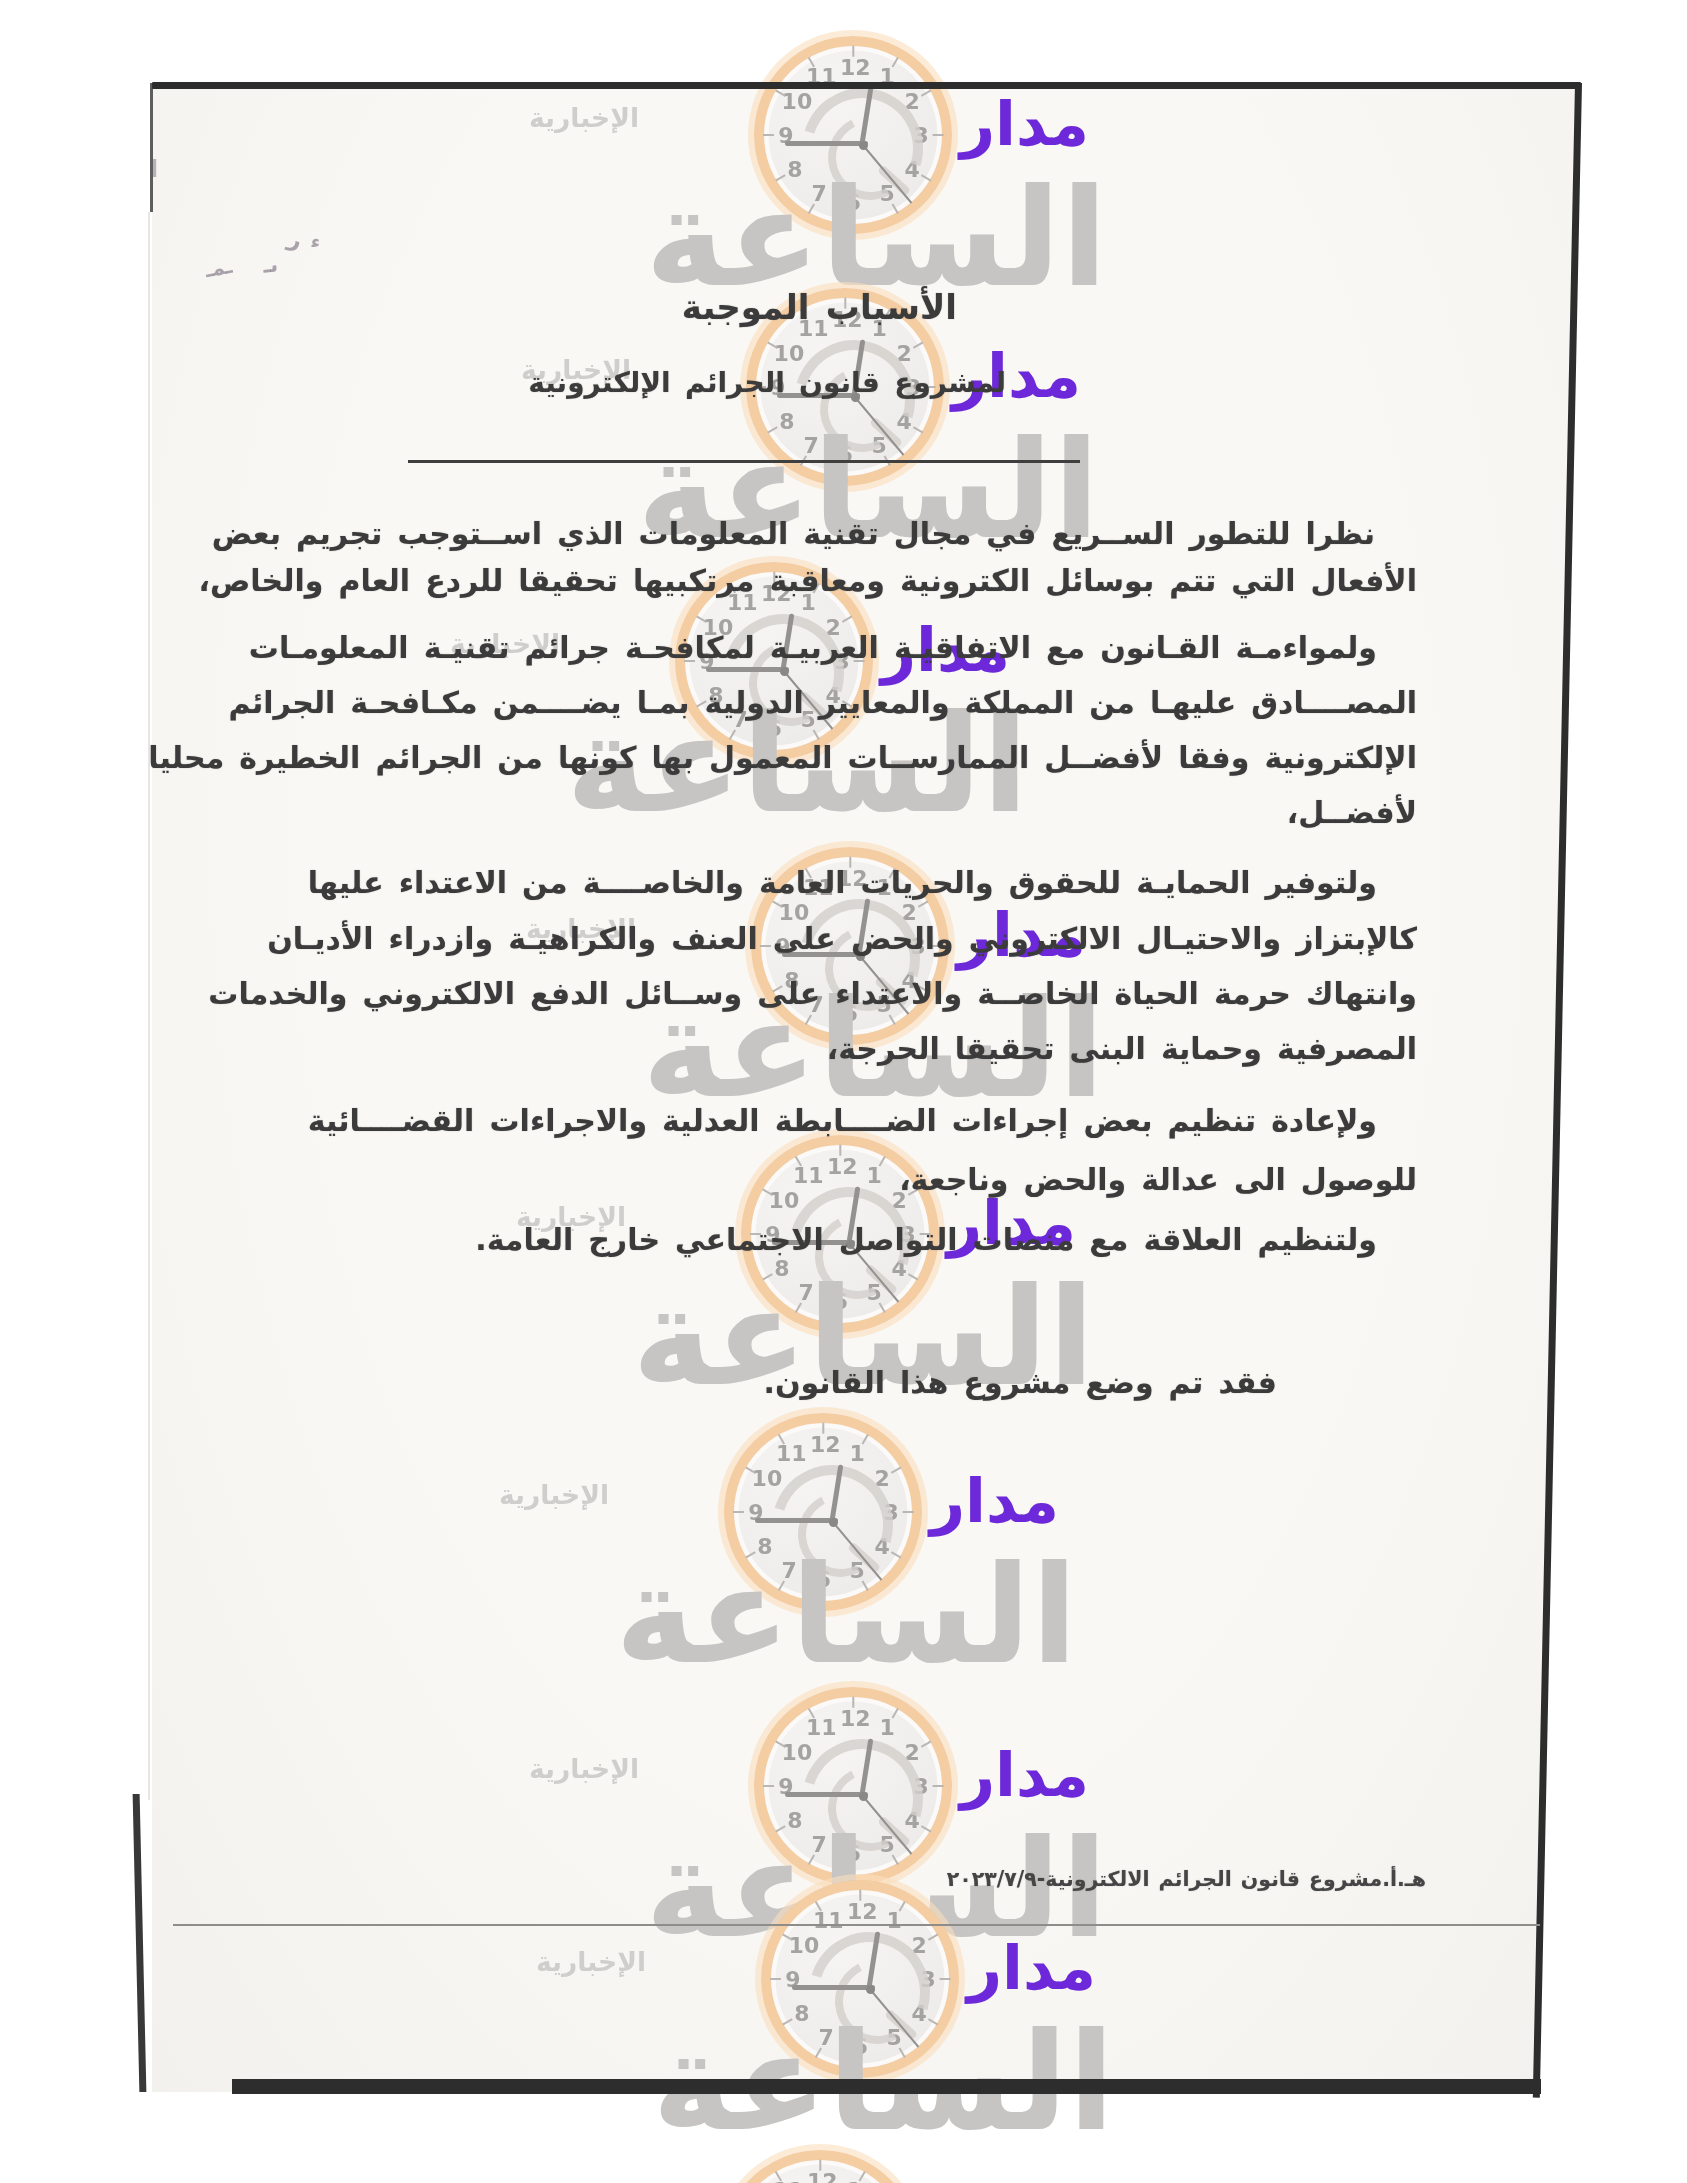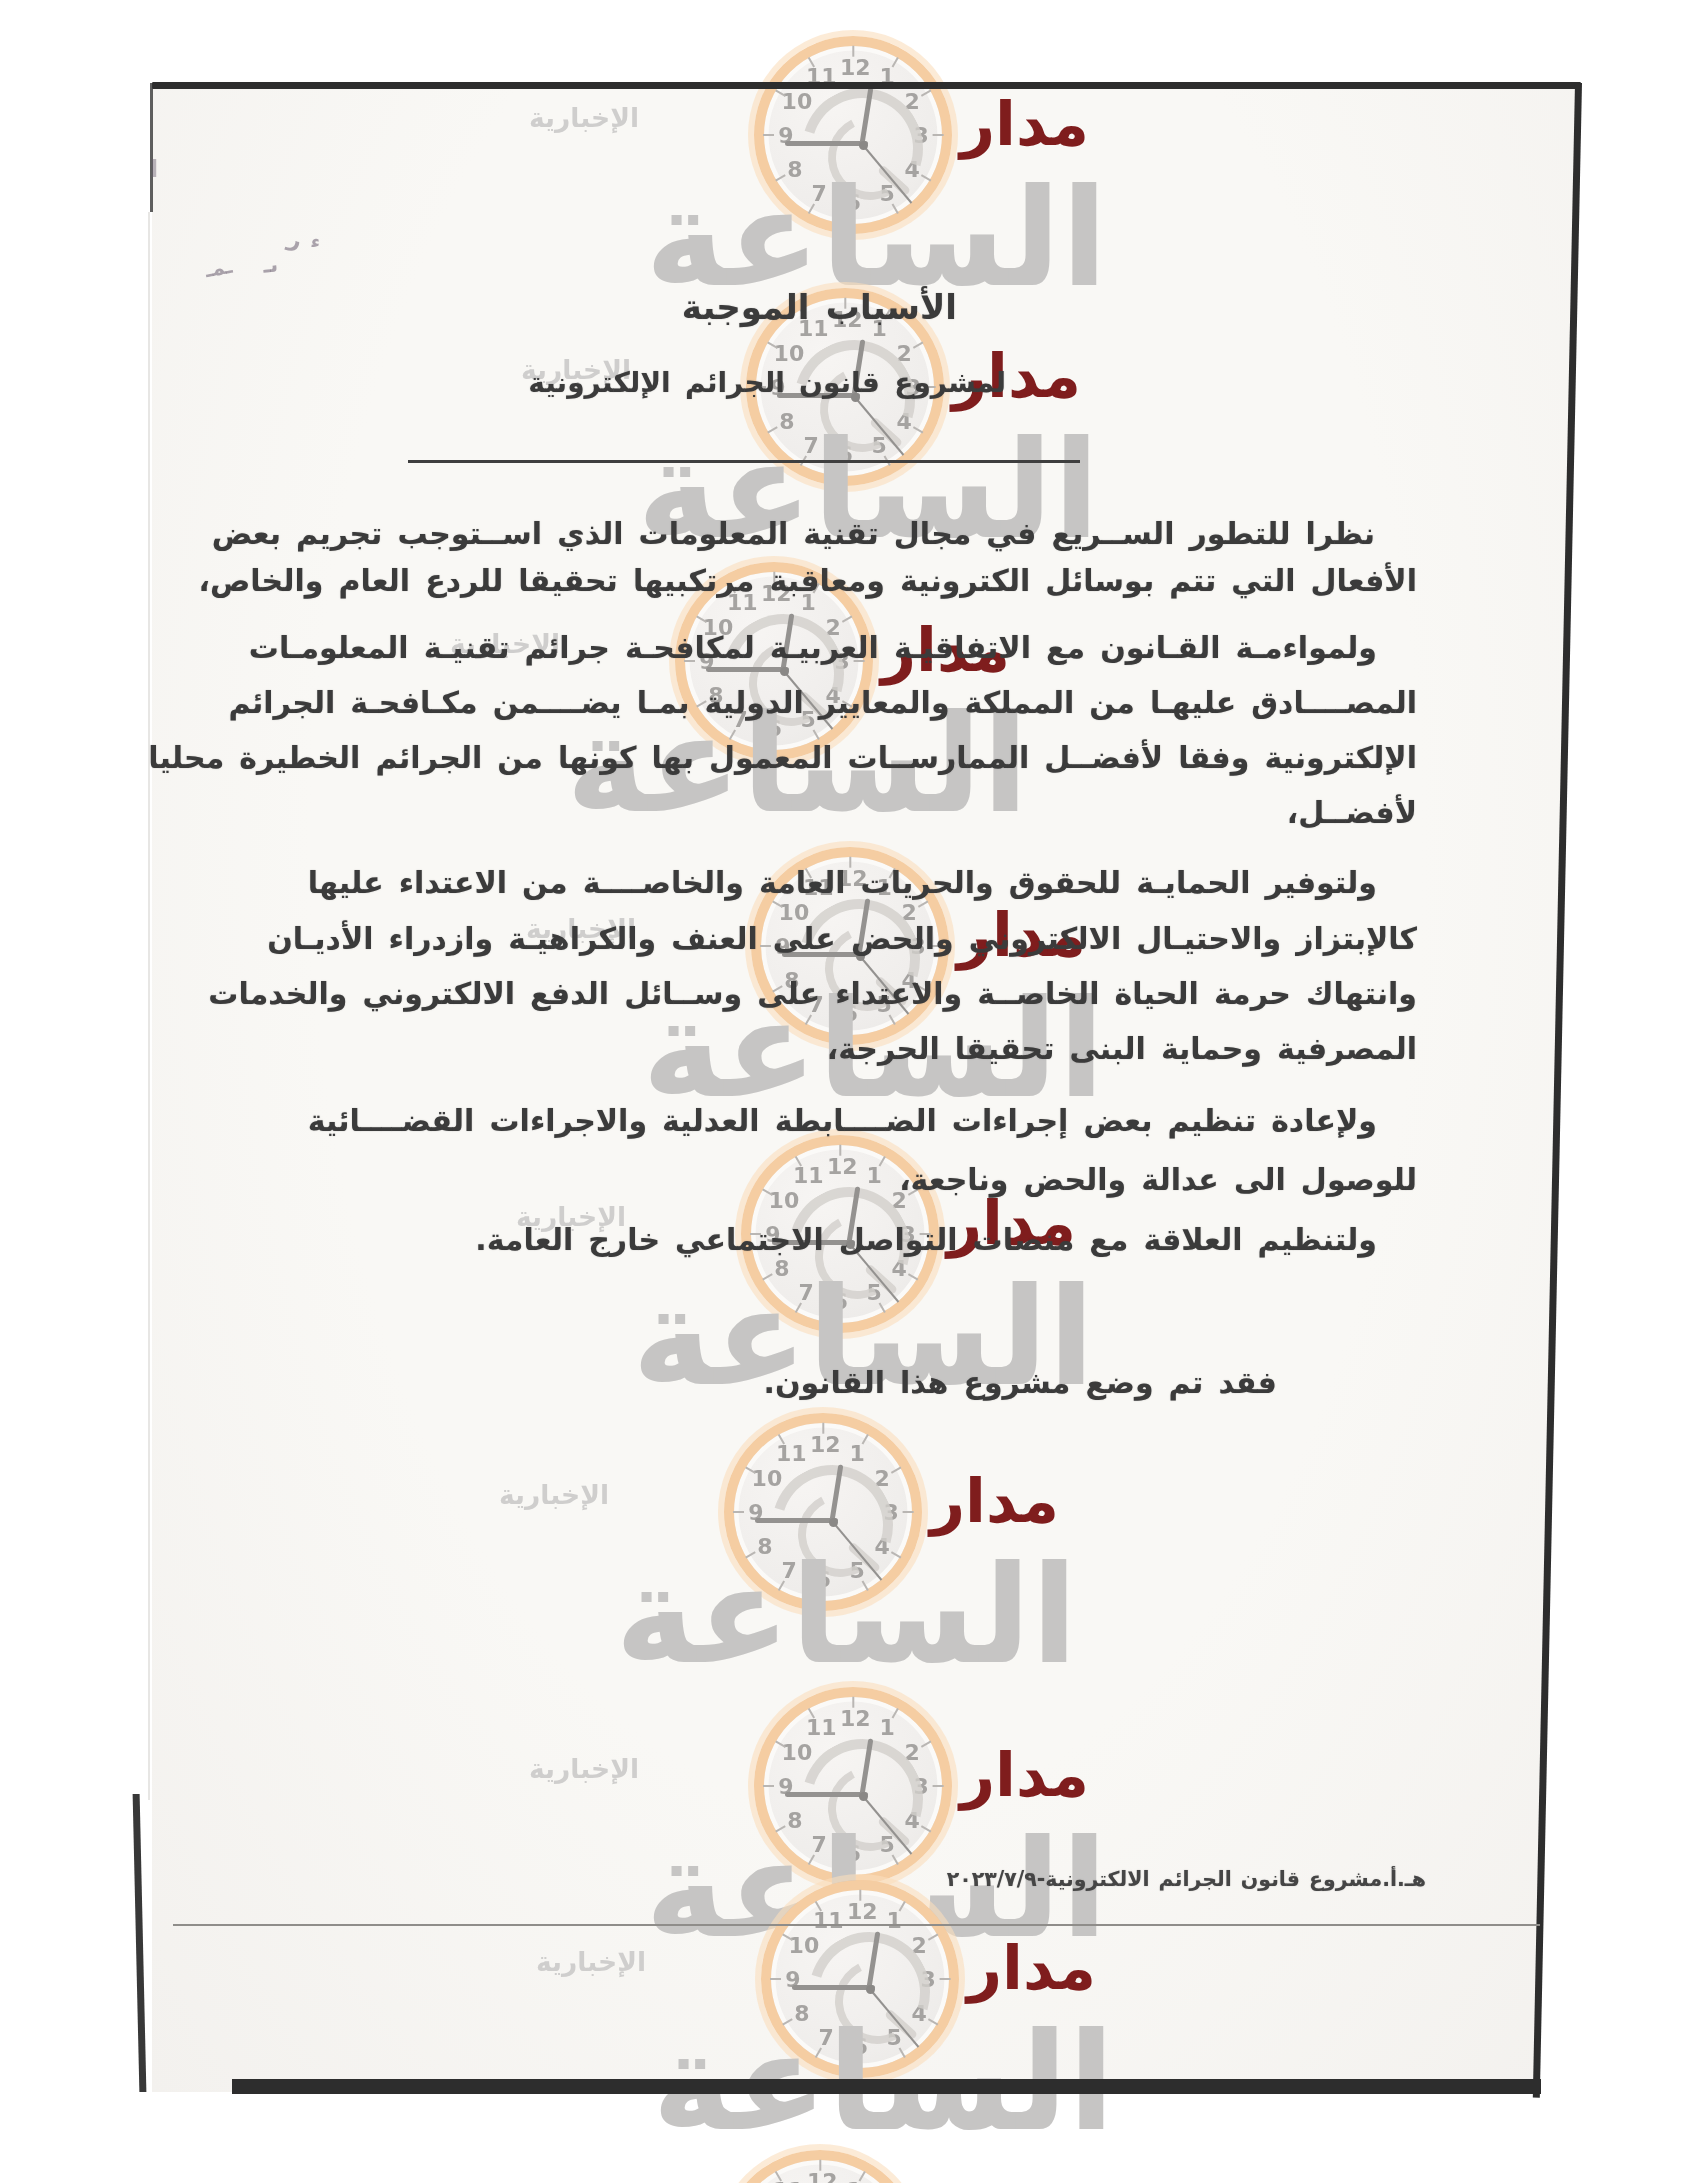--- a/index.html
+++ b/index.html
@@ -42,21 +42,21 @@
   .wm-arc2{position:absolute;left:64px;top:69px;width:69px;height:69px;border-radius:50%;
     border:8.6px solid transparent;border-bottom-color:#d3d0cc;border-left-color:#d3d0cc;
     transform:rotate(18deg);opacity:.8;}
   .wm-tail{position:absolute;left:111px;top:130px;width:38px;height:9.3px;background:#d3d0cc;
     border-radius:5.3px;transform:rotate(42deg);opacity:.8;}
   .wm-hand{position:absolute;background:#949290;}
   .wm-hand-min{left:21px;top:95px;width:83px;height:4.6px;border-radius:2.6px;}
   .wm-hand-hour{left:95px;top:41px;width:4.6px;height:60px;border-radius:2.6px;transform:rotate(9deg);transform-origin:50% 100%;}
   .wm-hand-sec{left:97px;top:98px;width:2px;height:77px;transform:rotate(-40deg);transform-origin:50% 0;}
   .wm-hub{position:absolute;left:95px;top:95px;width:9.3px;height:9.3px;border-radius:50%;background:#8a8886;}
-  .wm-madar{position:absolute;left:206px;top:52px;font-size:61px;font-weight:bold;color:#7f1d1d;white-space:nowrap;}
+  .wm-madar{position:absolute;left:206px;top:52px;font-size:61px;font-weight:bold;color:#6d28d9;white-space:nowrap;}
   .wm-saa{position:absolute;left:-109px;top:123px;width:423px;text-align:left;
     font-size:136px;font-weight:bold;color:#c6c5c4;white-space:nowrap;letter-spacing:-2.6px;}
   .wm-akhbar{position:absolute;left:-225px;top:66px;width:116px;text-align:left;
     font-size:26.5px;font-weight:bold;color:#cfcecd;white-space:nowrap;}
 
   
   .line{
     position:absolute;direction:rtl;white-space:nowrap;z-index:5;
     font-weight:bold;color:#3b3b3b;font-size:30px;line-height:1.25;
     word-spacing:4.6px;text-shadow:0 0 1.3px rgba(70,70,70,.35);

